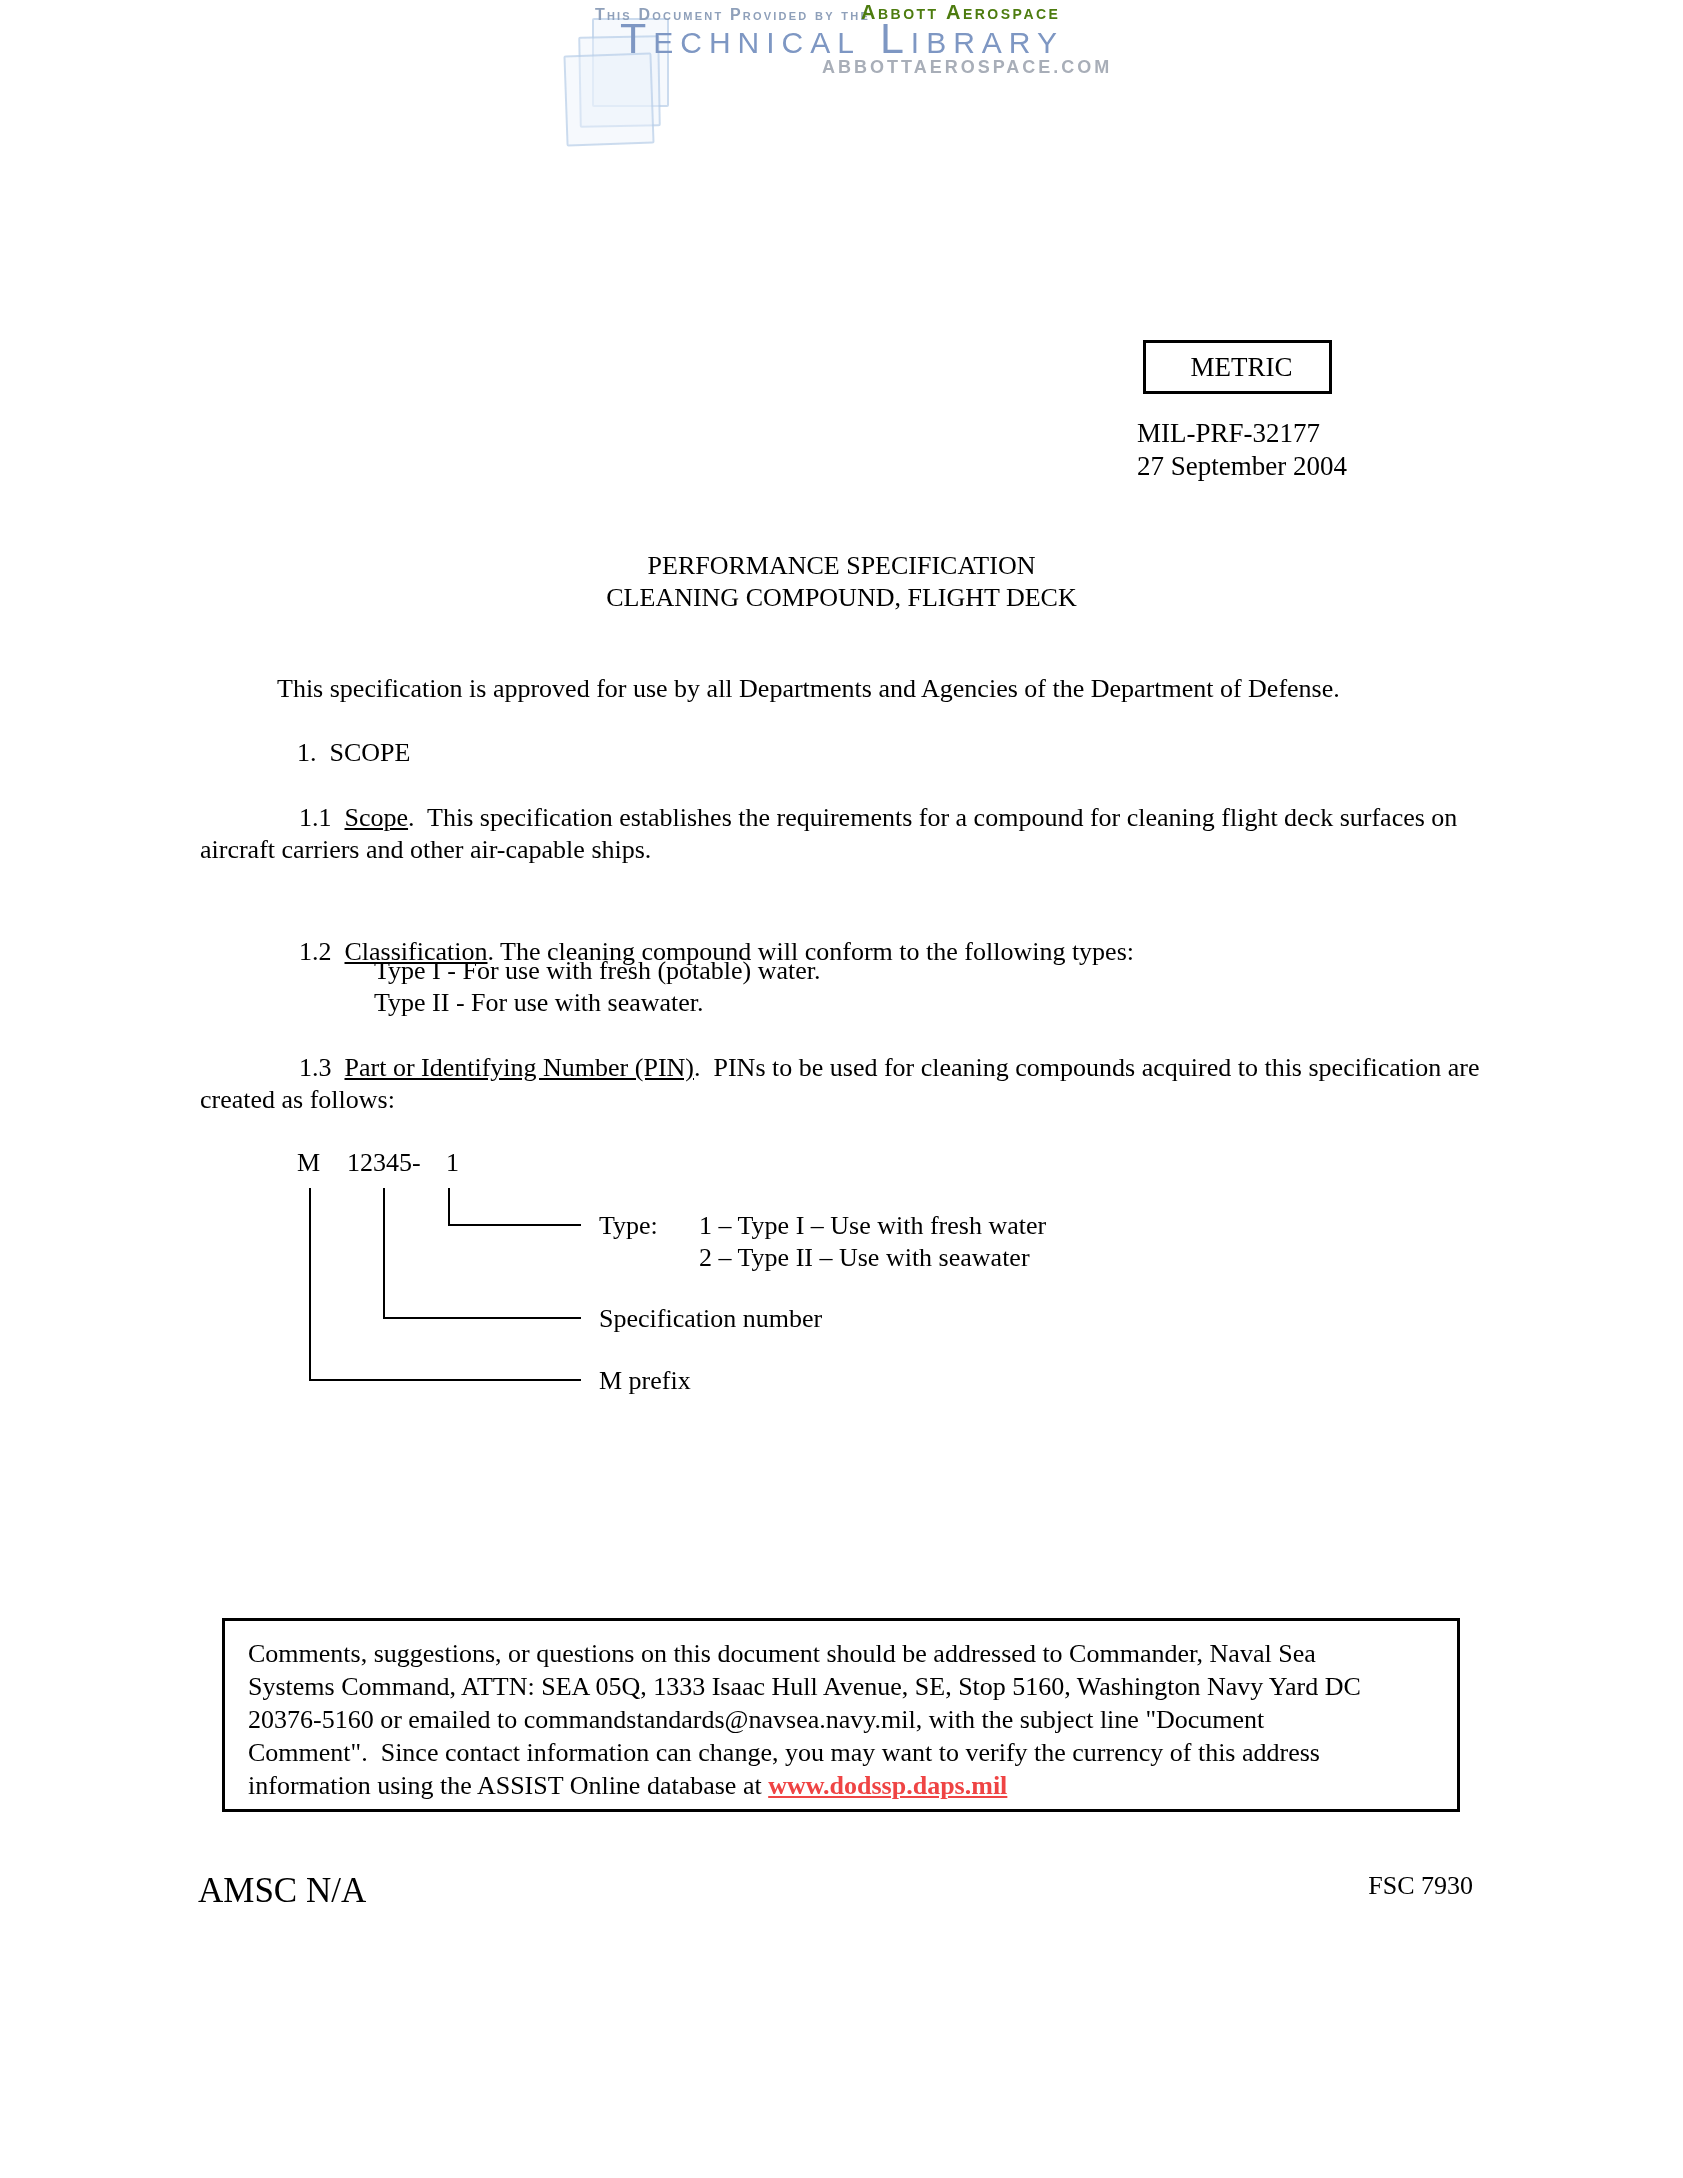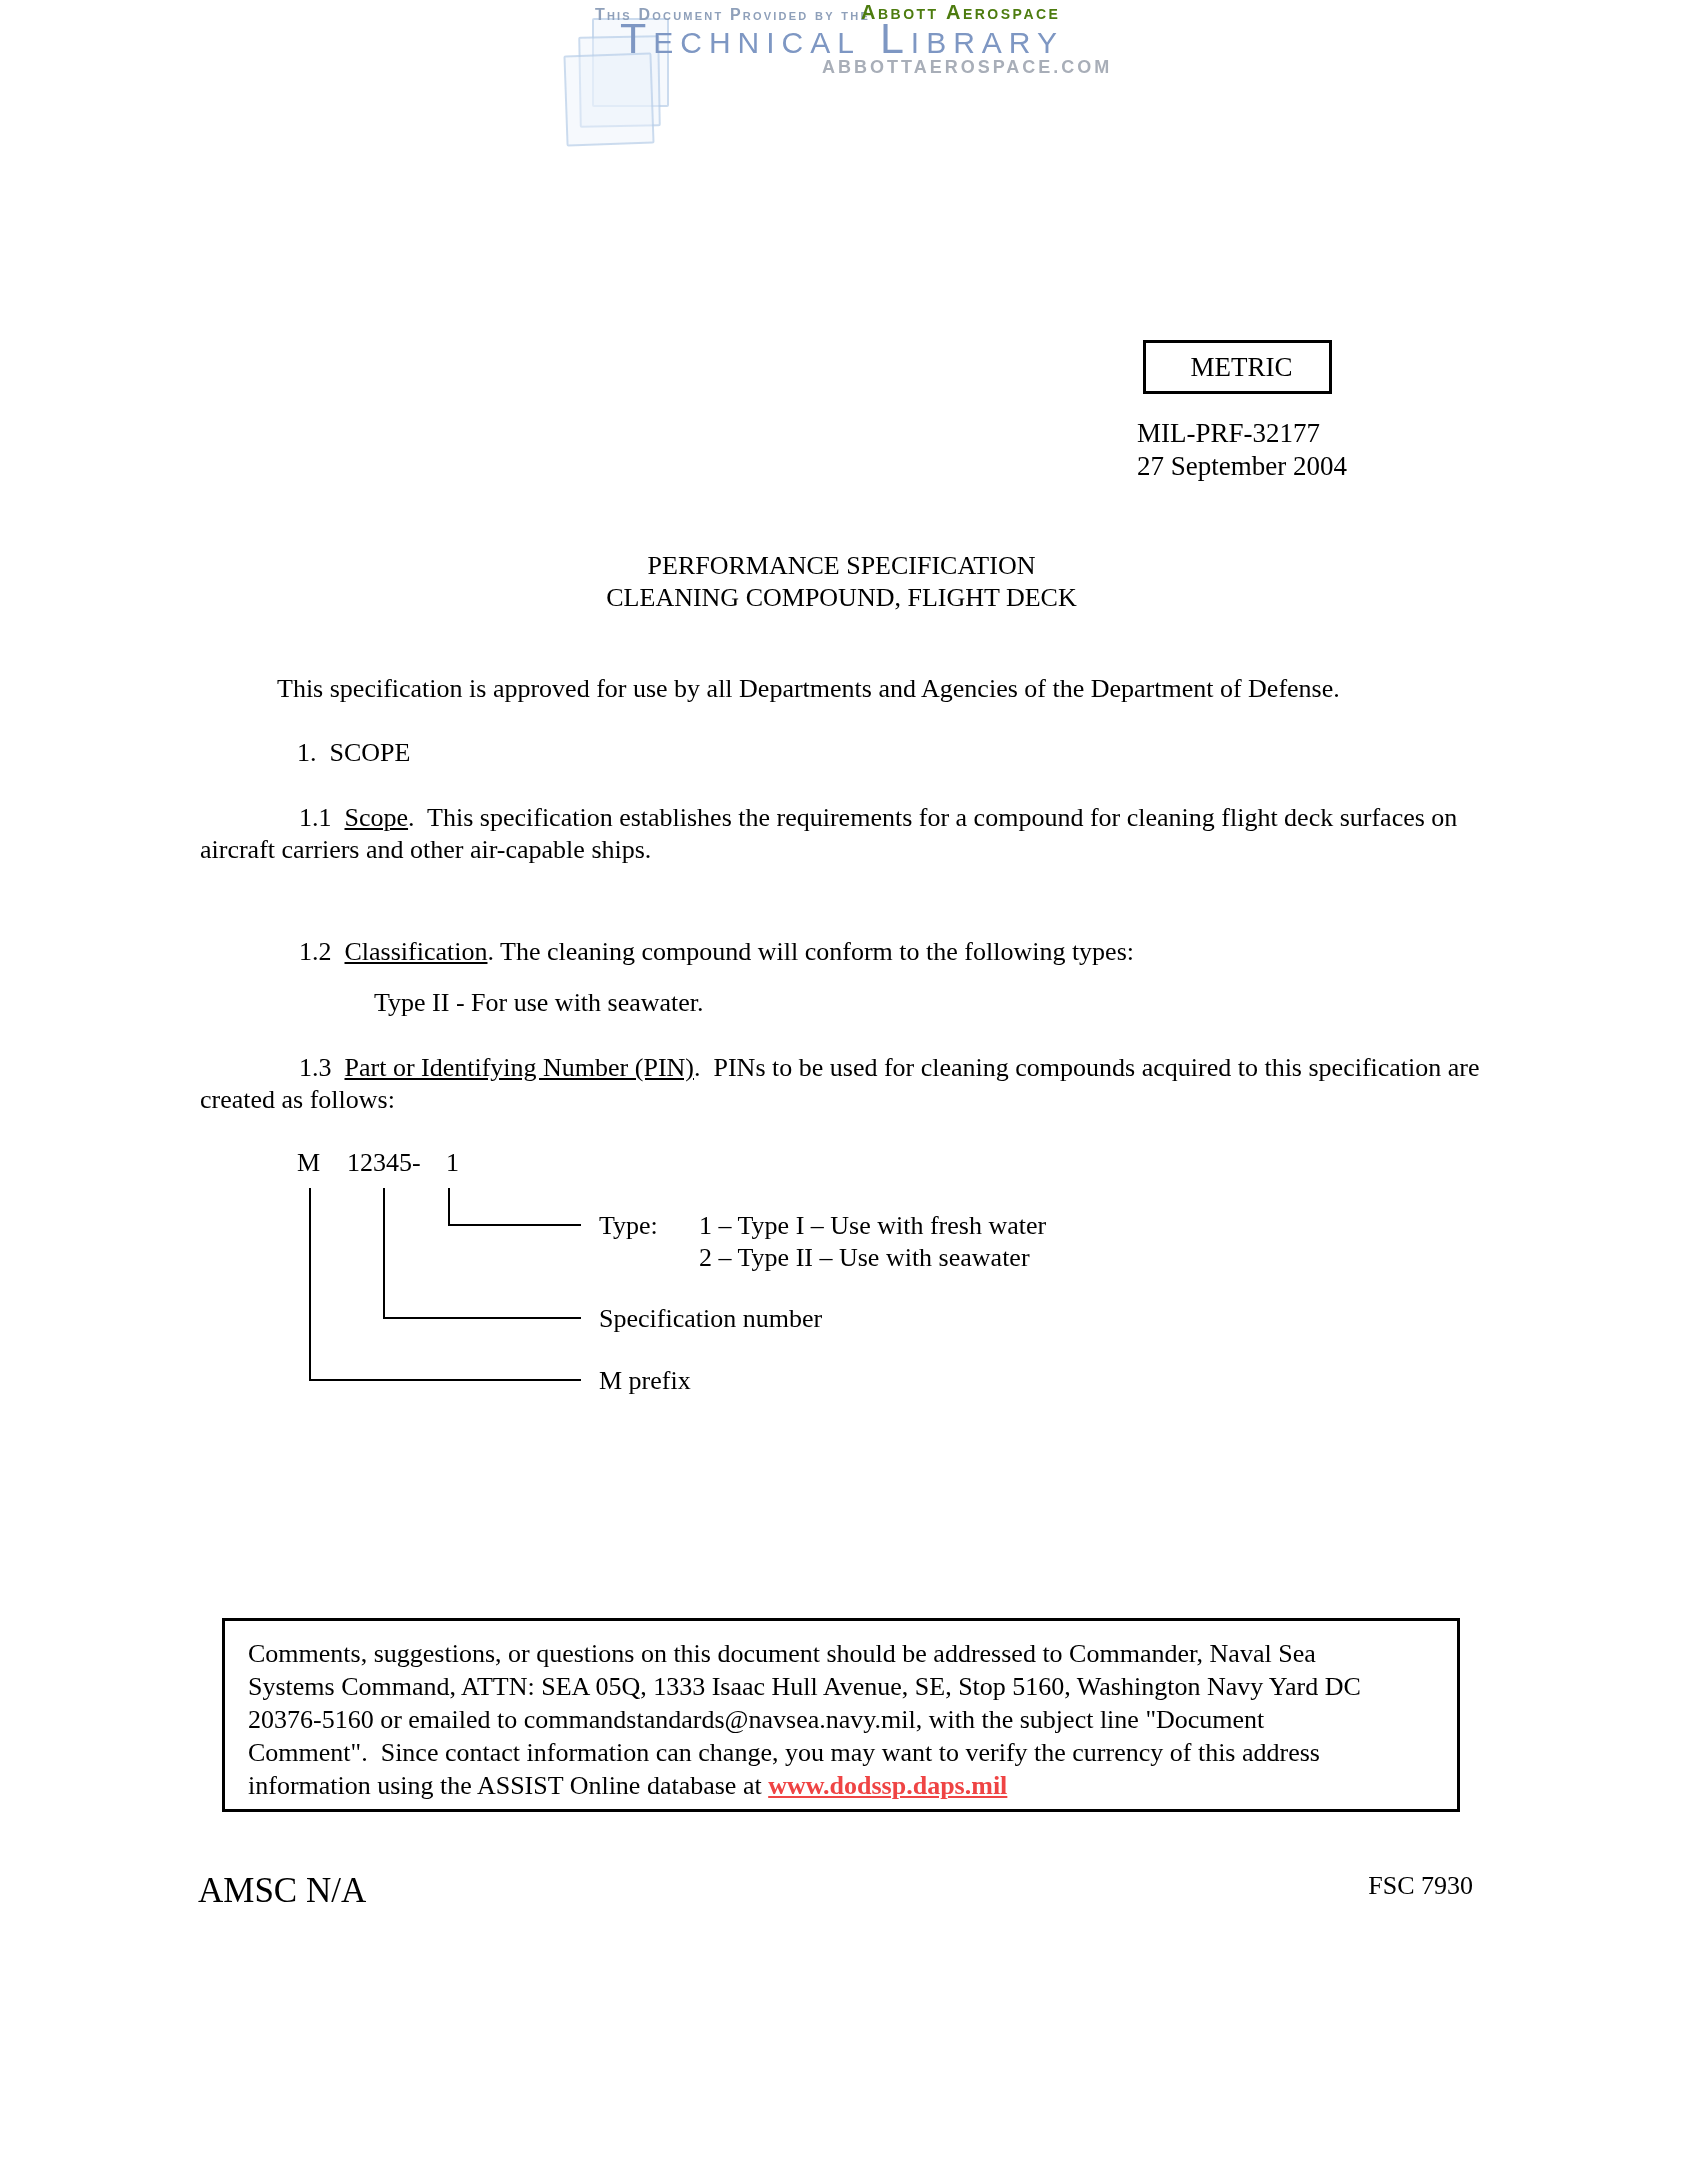--- a/index.html
+++ b/index.html
@@ -96,20 +96,21 @@
   </div>
 
   <div class="para approval">This specification is approved for use by all Departments and Agencies of the Department of Defense.</div>
 
   <div class="para heading">1.  SCOPE</div>
 
   <div class="para s11"><span>1.1  </span><span class="ul">Scope</span><span>.  This specification establishes the requirements for a compound for cleaning flight deck surfaces on aircraft carriers and other air-capable ships.</span></div>
 
   <div class="para s12"><span>1.2  </span><span class="ul">Classification</span><span>. The cleaning compound will conform to the following types:</span></div>
 
+  <div class="para type-line1">Type I - For use with fresh (potable) water.</div>
   <div class="para type-line2">Type II - For use with seawater.</div>
 
   <div class="para s13"><span>1.3  </span><span class="ul">Part or Identifying Number (PIN)</span><span>.  PINs to be used for cleaning compounds acquired to this specification are created as follows:</span></div>
 
   <span class="pin-char pin-m">M</span>
   <span class="pin-char pin-spec">12345-</span>
   <span class="pin-char pin-type">1</span>
 
   <div class="conn conn-type"></div>
   <div class="conn conn-spec"></div>

